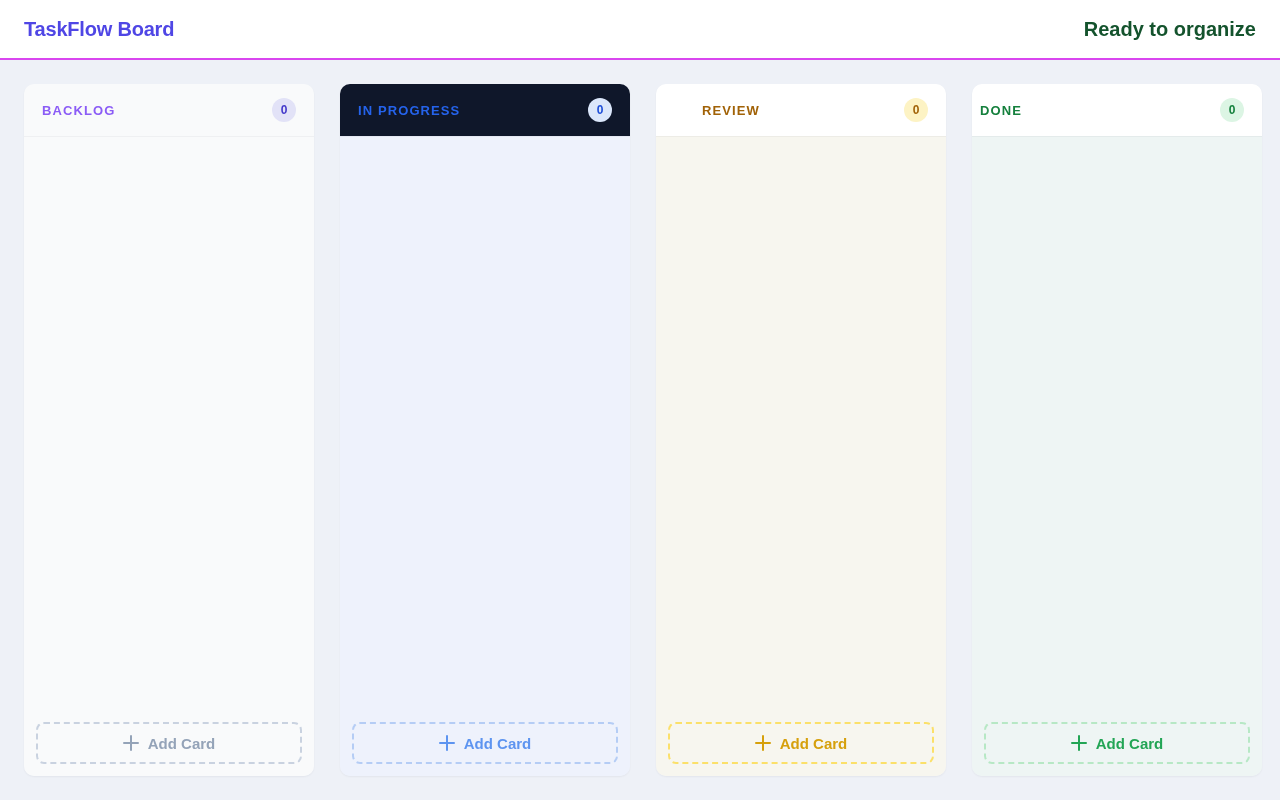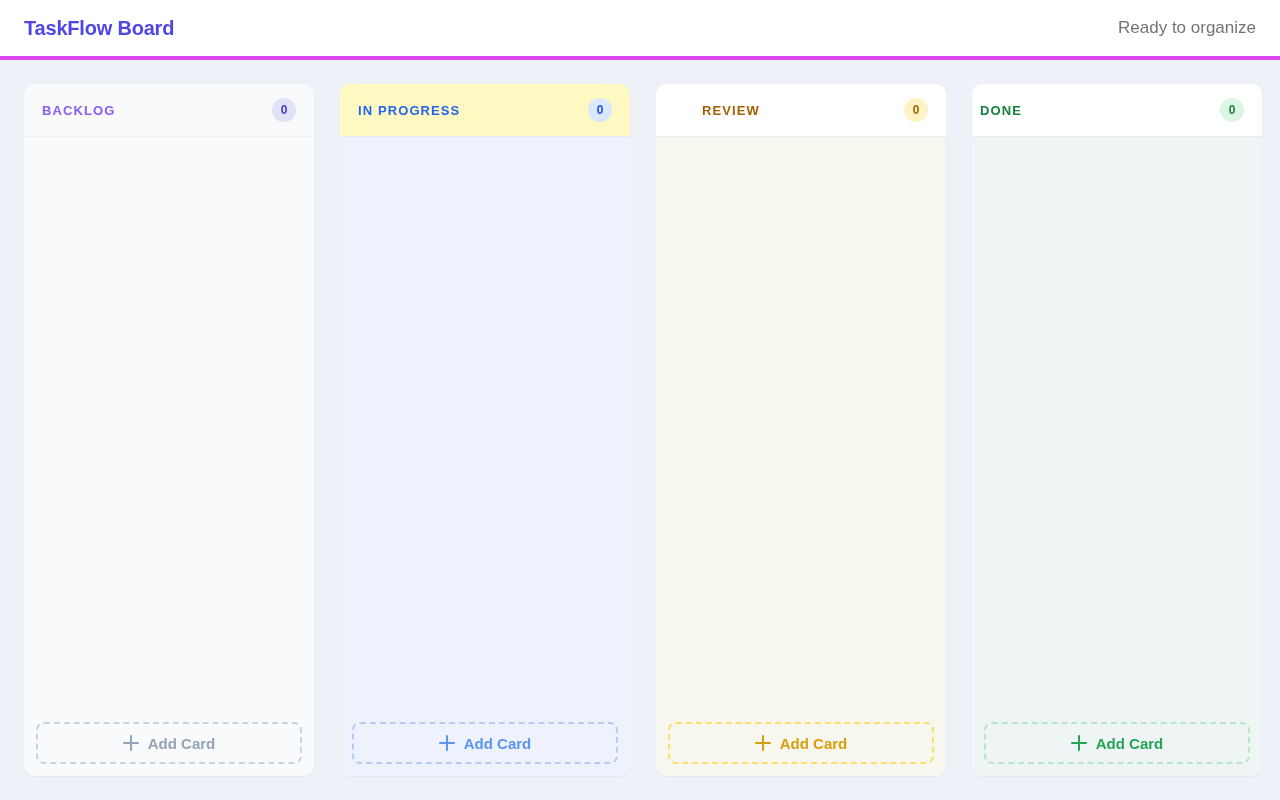--- a/index.html
+++ b/index.html
@@ -13,38 +13,38 @@
   body {
     font-family: "Liberation Sans", sans-serif;
     background: #eef1f7;
     -webkit-font-smoothing: antialiased;
   }
 
   
   .topbar {
     height: 60px;
     background: #ffffff;
-    border-bottom: 4px solid #d946ef;
+    border-bottom: 2px solid #d946ef;
     display: flex;
     align-items: center;
     justify-content: space-between;
     padding: 0 24px;
   }
 
   .app-title {
     font-size: 20px;
     font-weight: bold;
     color: #4f46e5;
     letter-spacing: -0.2px;
   }
 
   .status-text {
-    font-size: 17px;
-    color: #737373;
-    font-weight: normal;
+    font-size: 20px;
+    color: #14532d;
+    font-weight: bold;
   }
 
   
   .board {
     display: flex;
     gap: 26px;
     padding: 24px;
     height: 740px;
     align-items: stretch;
   }
@@ -133,21 +133,21 @@
   .plus-icon::before { left: 0; right: 0; top: 7px; height: 2px; }
   .plus-icon::after  { top: 0; bottom: 0; left: 7px; width: 2px; }
 
   
   .col-backlog .col-header { background: #f9fafb; }
   .col-backlog .col-title  { color: #8b5cf6; }
   .col-backlog .col-badge  { background: #e2e2f7; color: #4338ca; }
   .col-backlog .col-body   { background: #f9fafb; }
   .col-backlog .add-card   { border-color: #c9d2e0; color: #94a3b8; }
 
-  .col-progress .col-header { background: #fef9c3; }
+  .col-progress .col-header { background: #0f172a; }
   .col-progress .col-title  { color: #2563eb; }
   .col-progress .col-badge  { background: #dbe7fb; color: #1d4ed8; }
   .col-progress .col-body   { background: #eef2fc; }
   .col-progress .add-card   { border-color: #b5cdf5; color: #5d94f0; }
 
   .col-review .col-header { background: #ffffff; }
   .col-review .col-title  { color: #a16207; padding-left: 28px; }
   .col-review .col-badge  { background: #fdf3c4; color: #a16207; }
   .col-review .col-body   { background: #f7f6ef; }
   .col-review .add-card   { border-color: #fbe06a; color: #d6a00c; }

